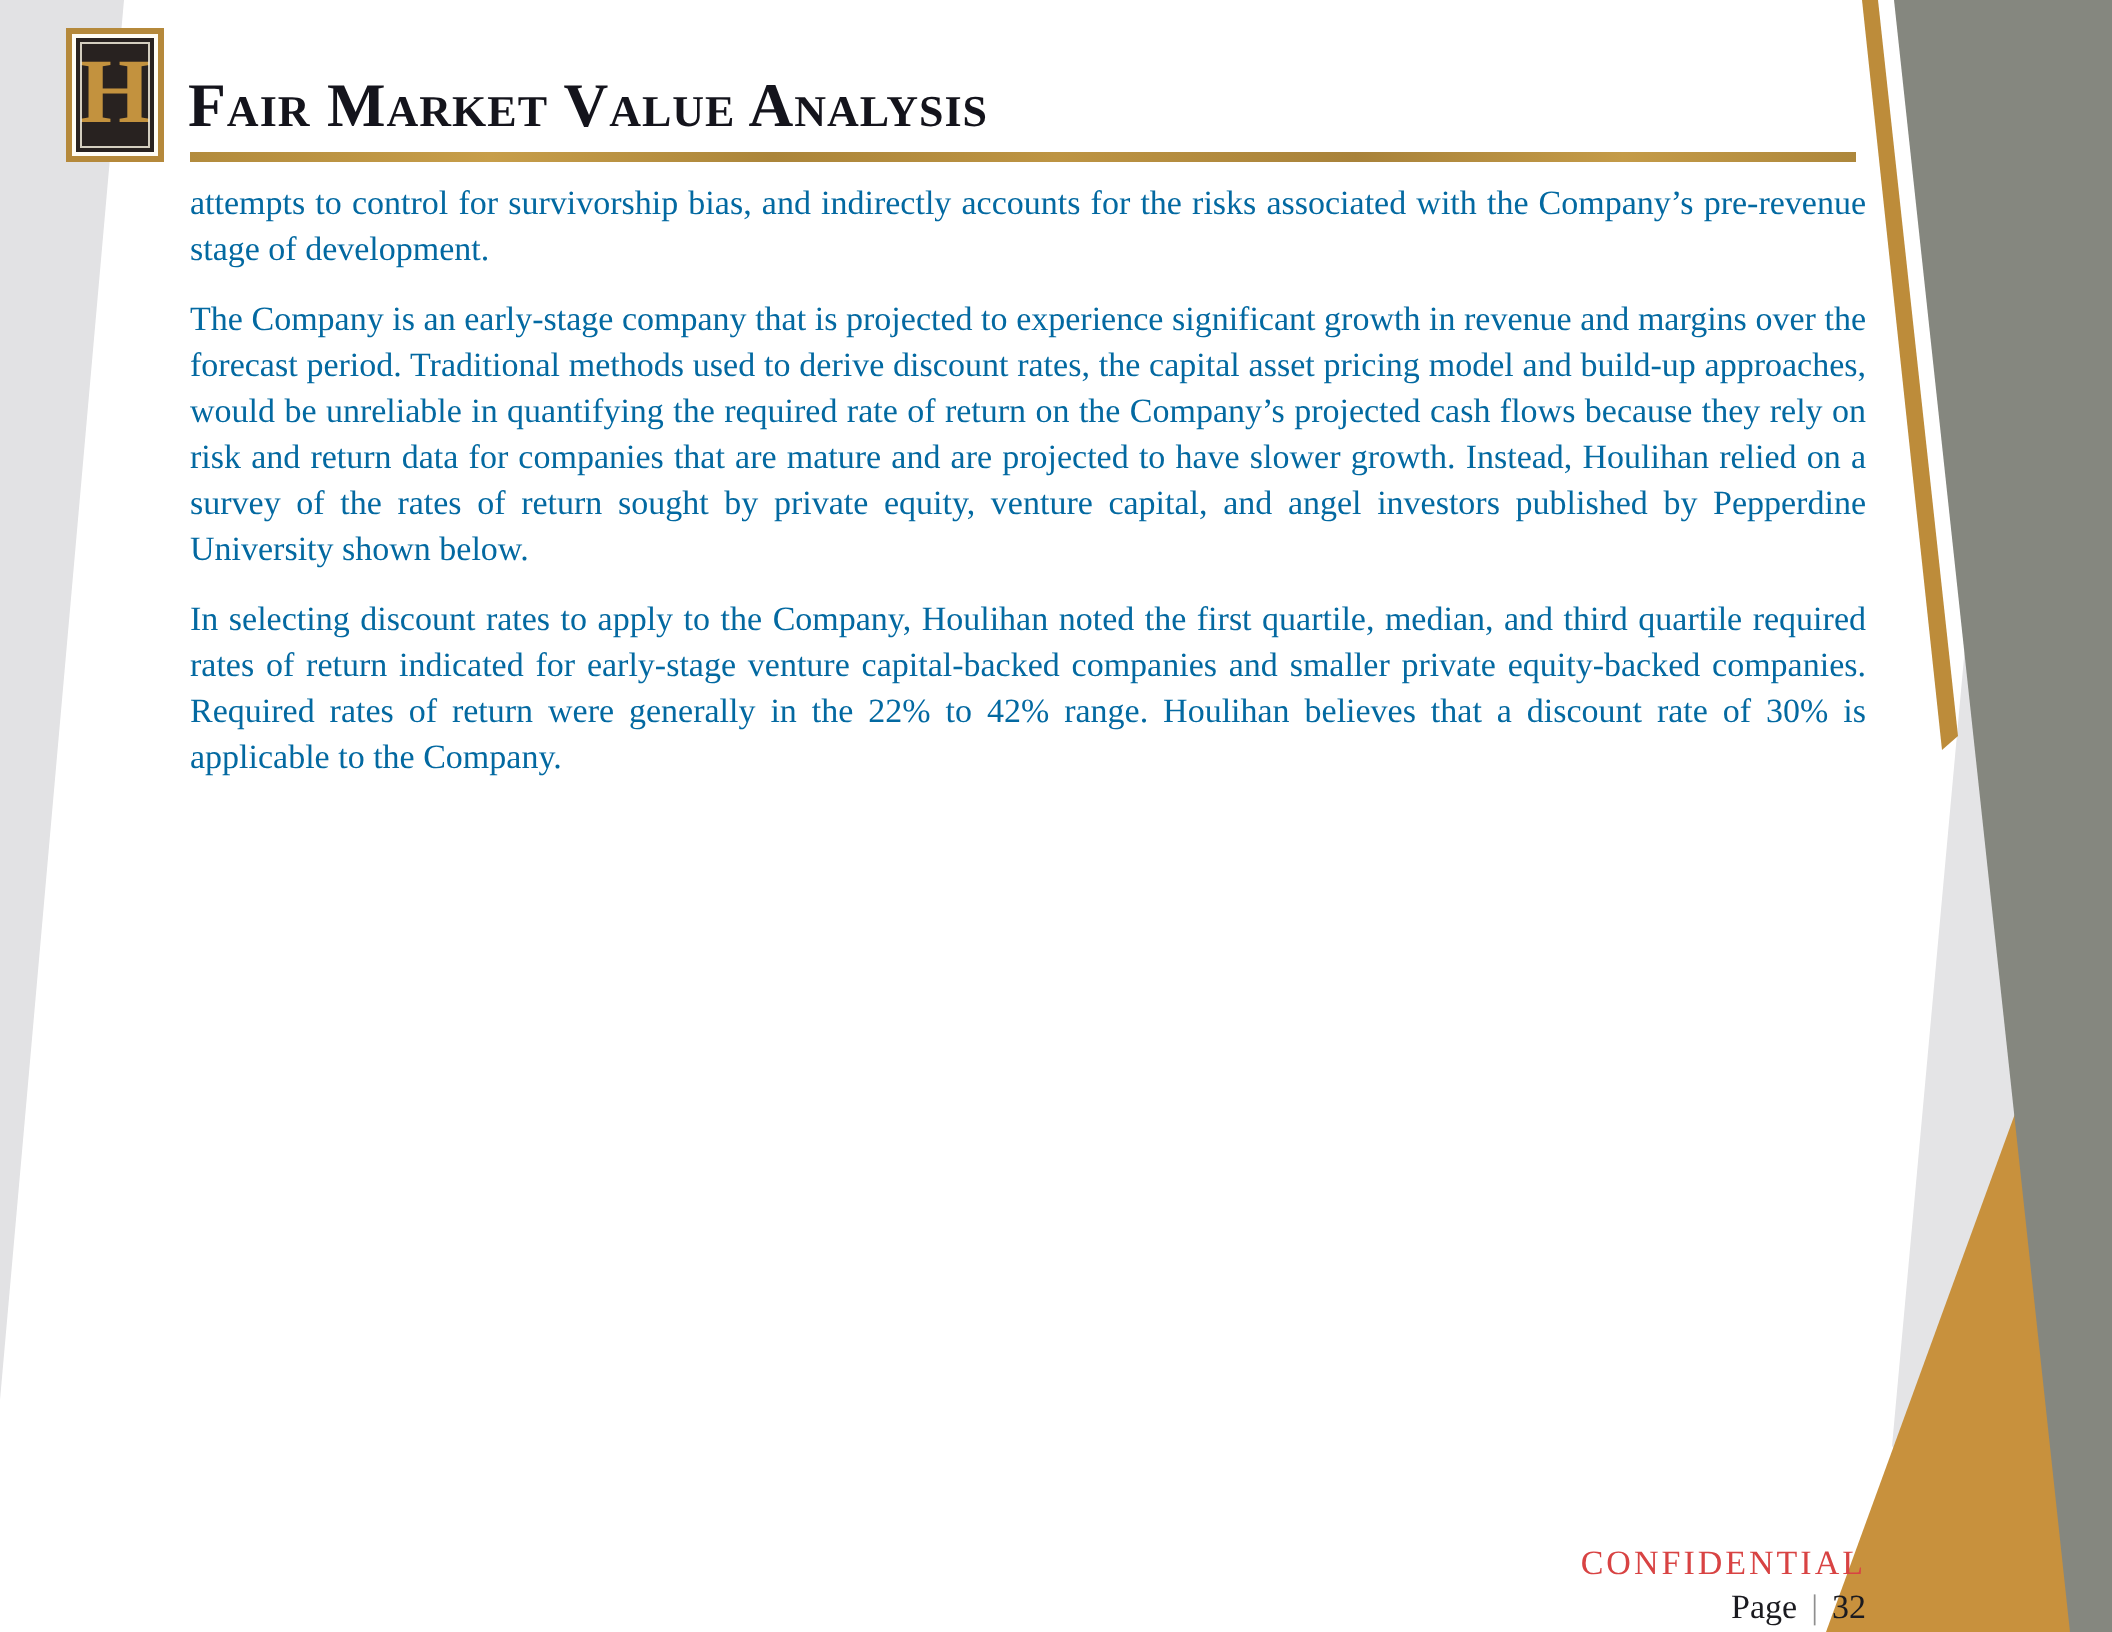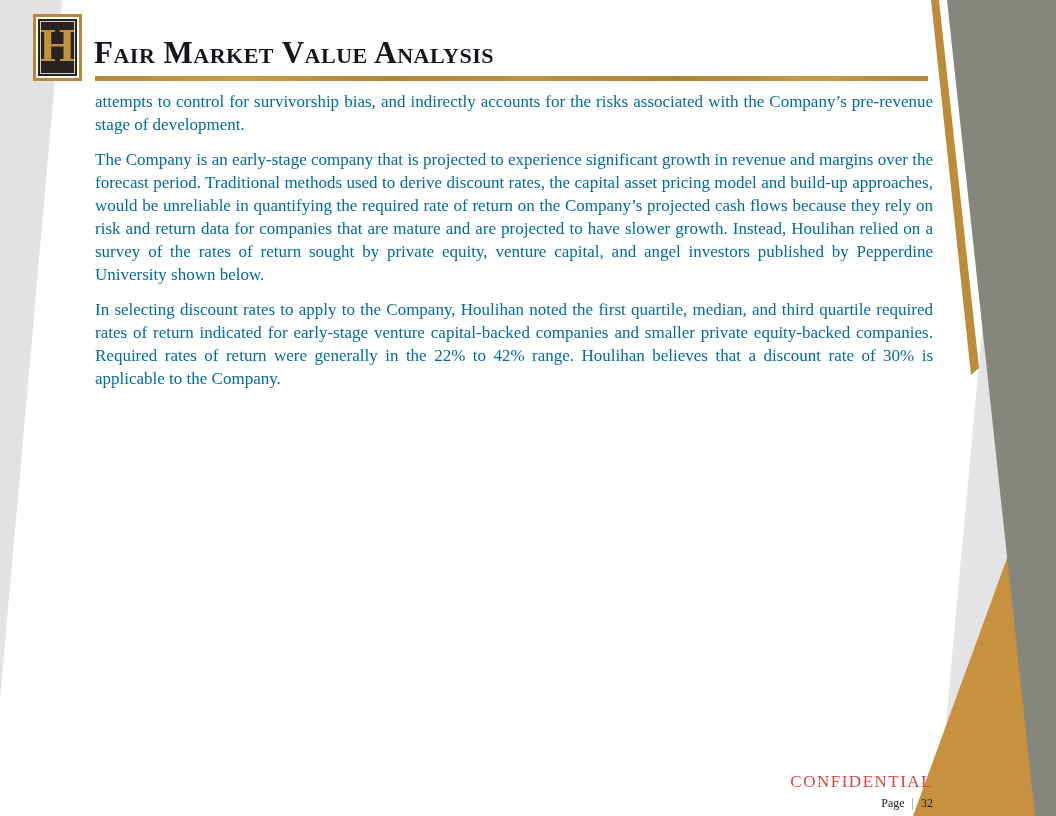--- a/index.html
+++ b/index.html
@@ -94,21 +94,21 @@
     margin-top: 44px;
   }
   .confidential {
     color: #d84343;
     font-size: 17px;
     letter-spacing: 1.5px;
     line-height: 21px;
   }
   .page-line {
     color: #1b1b20;
-    font-size: 12px;
+    font-size: 17px;
     line-height: 23px;
     font-family: Liberation Serif, serif;
   }
   .page-sep {
     color: #8f8f8f;
     padding: 0 7px;
   }
 </style>
 </head>
 <body>

